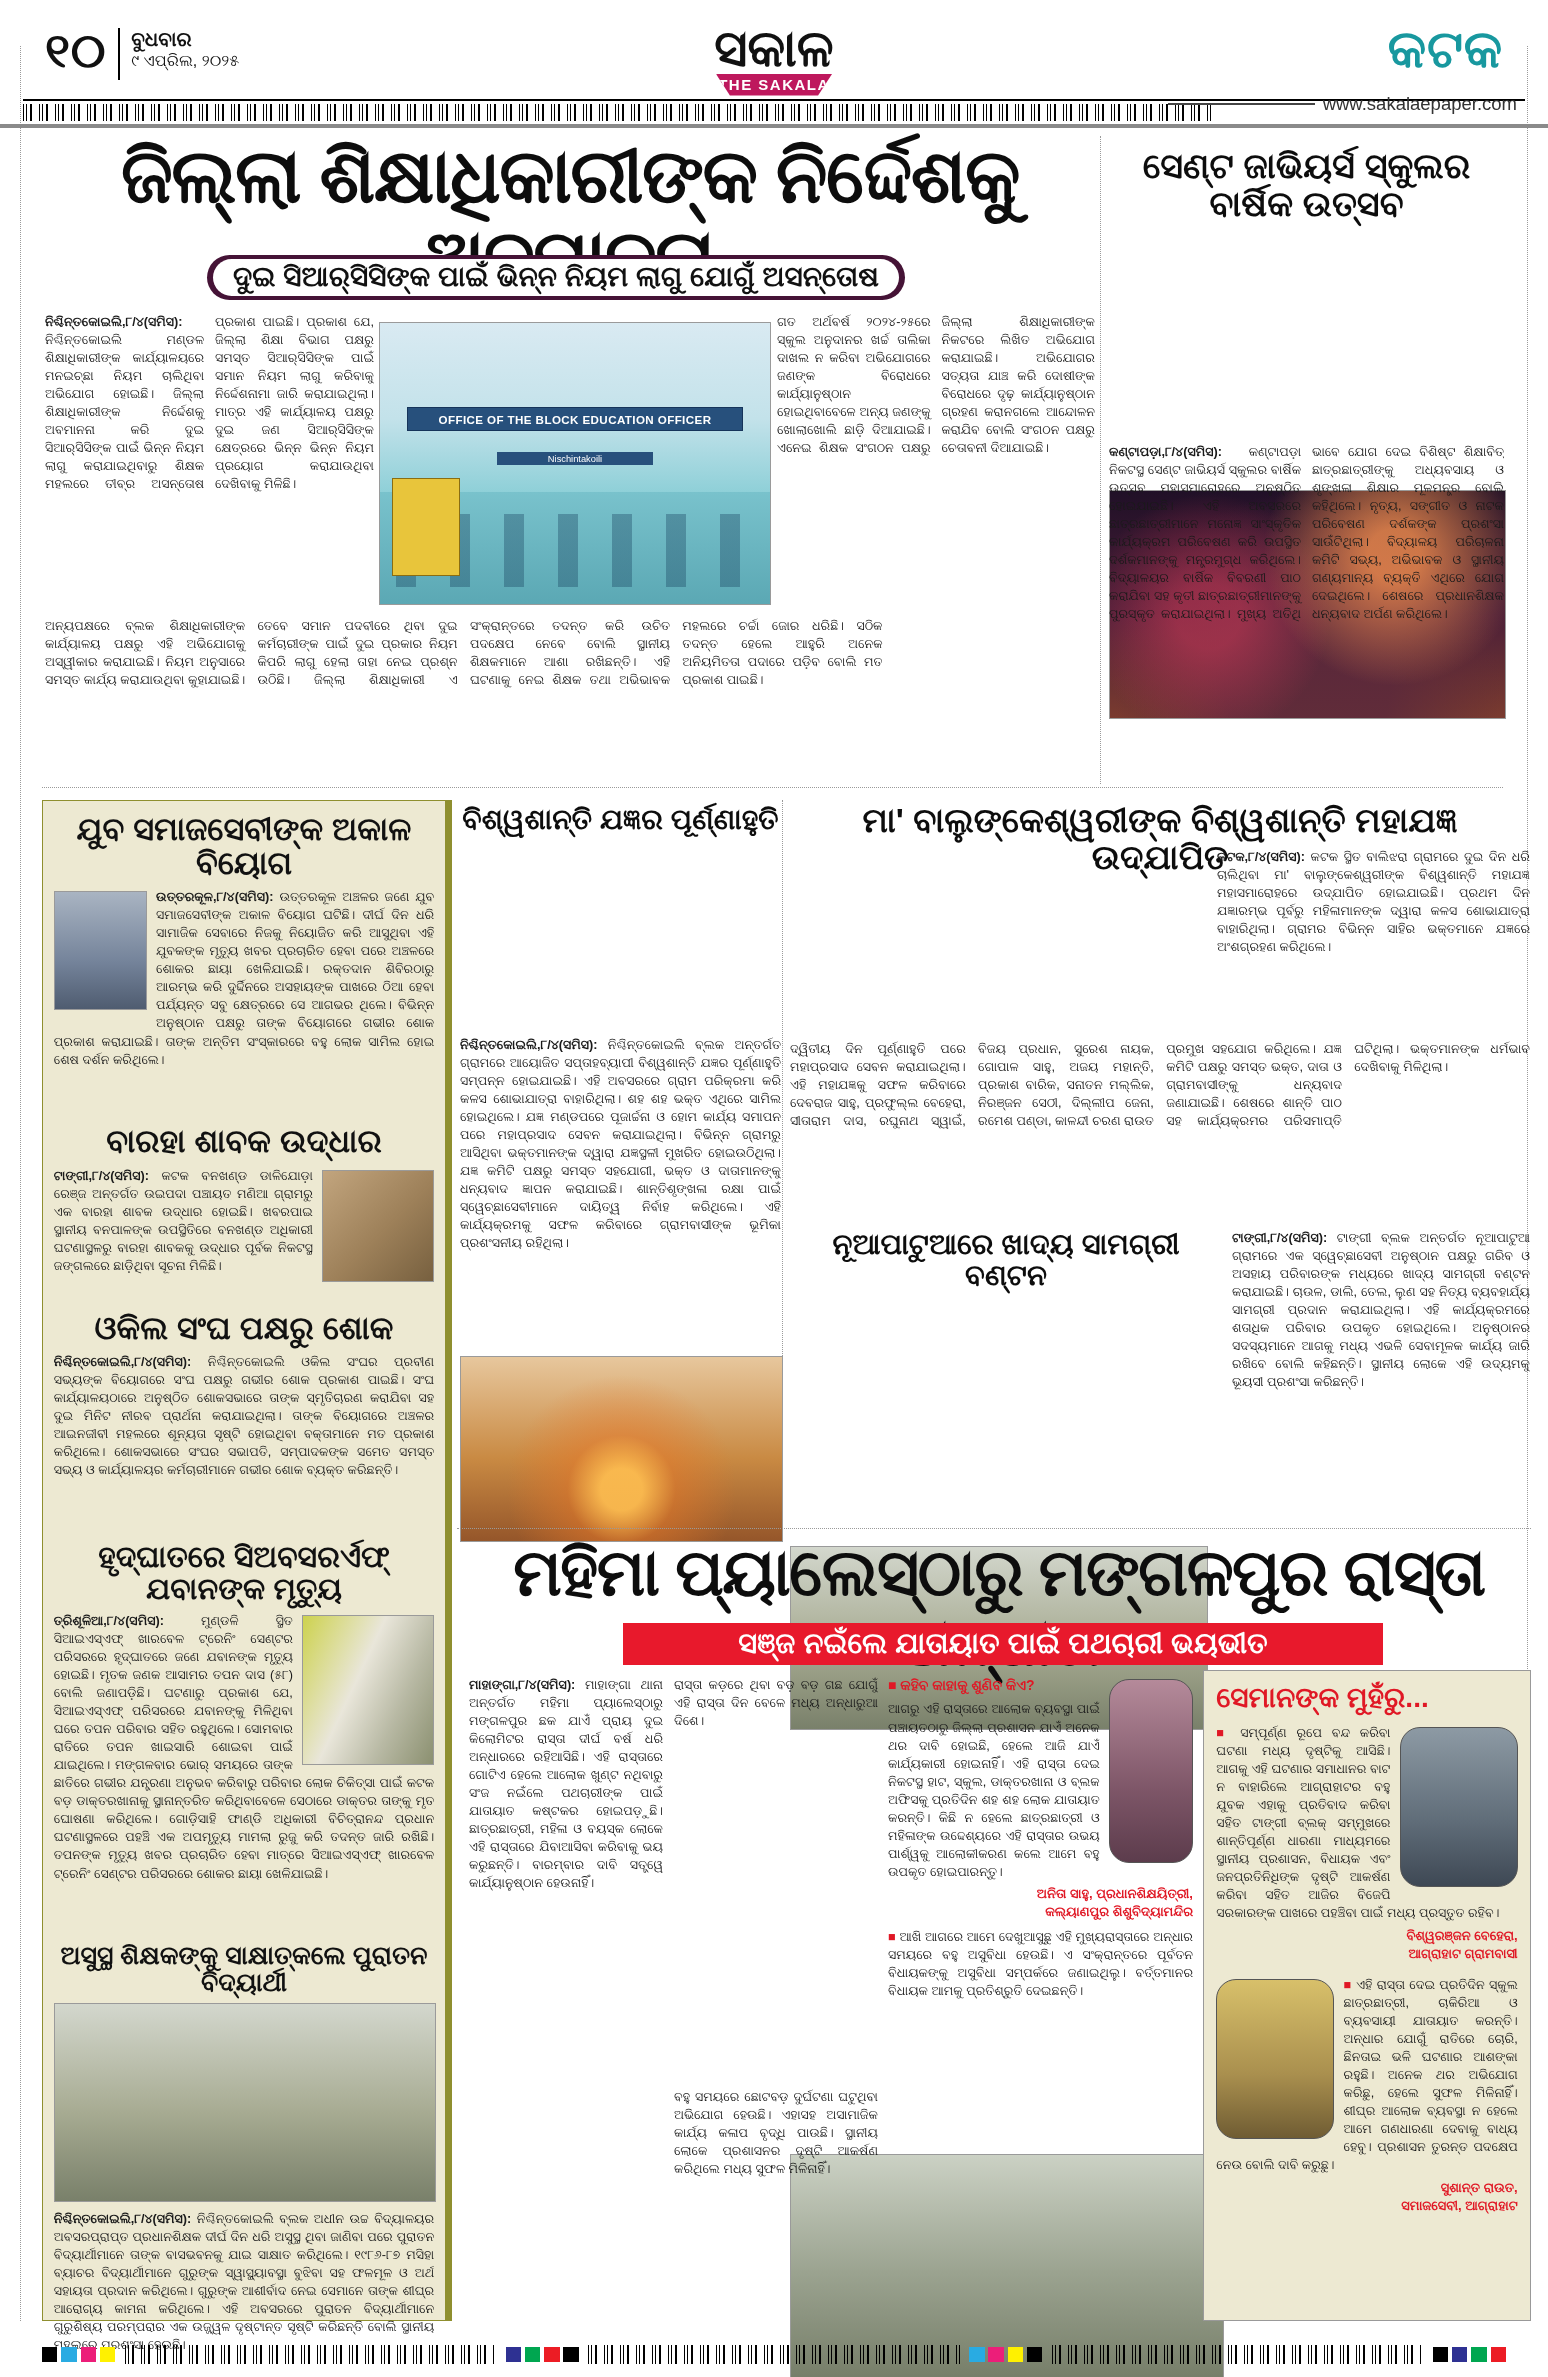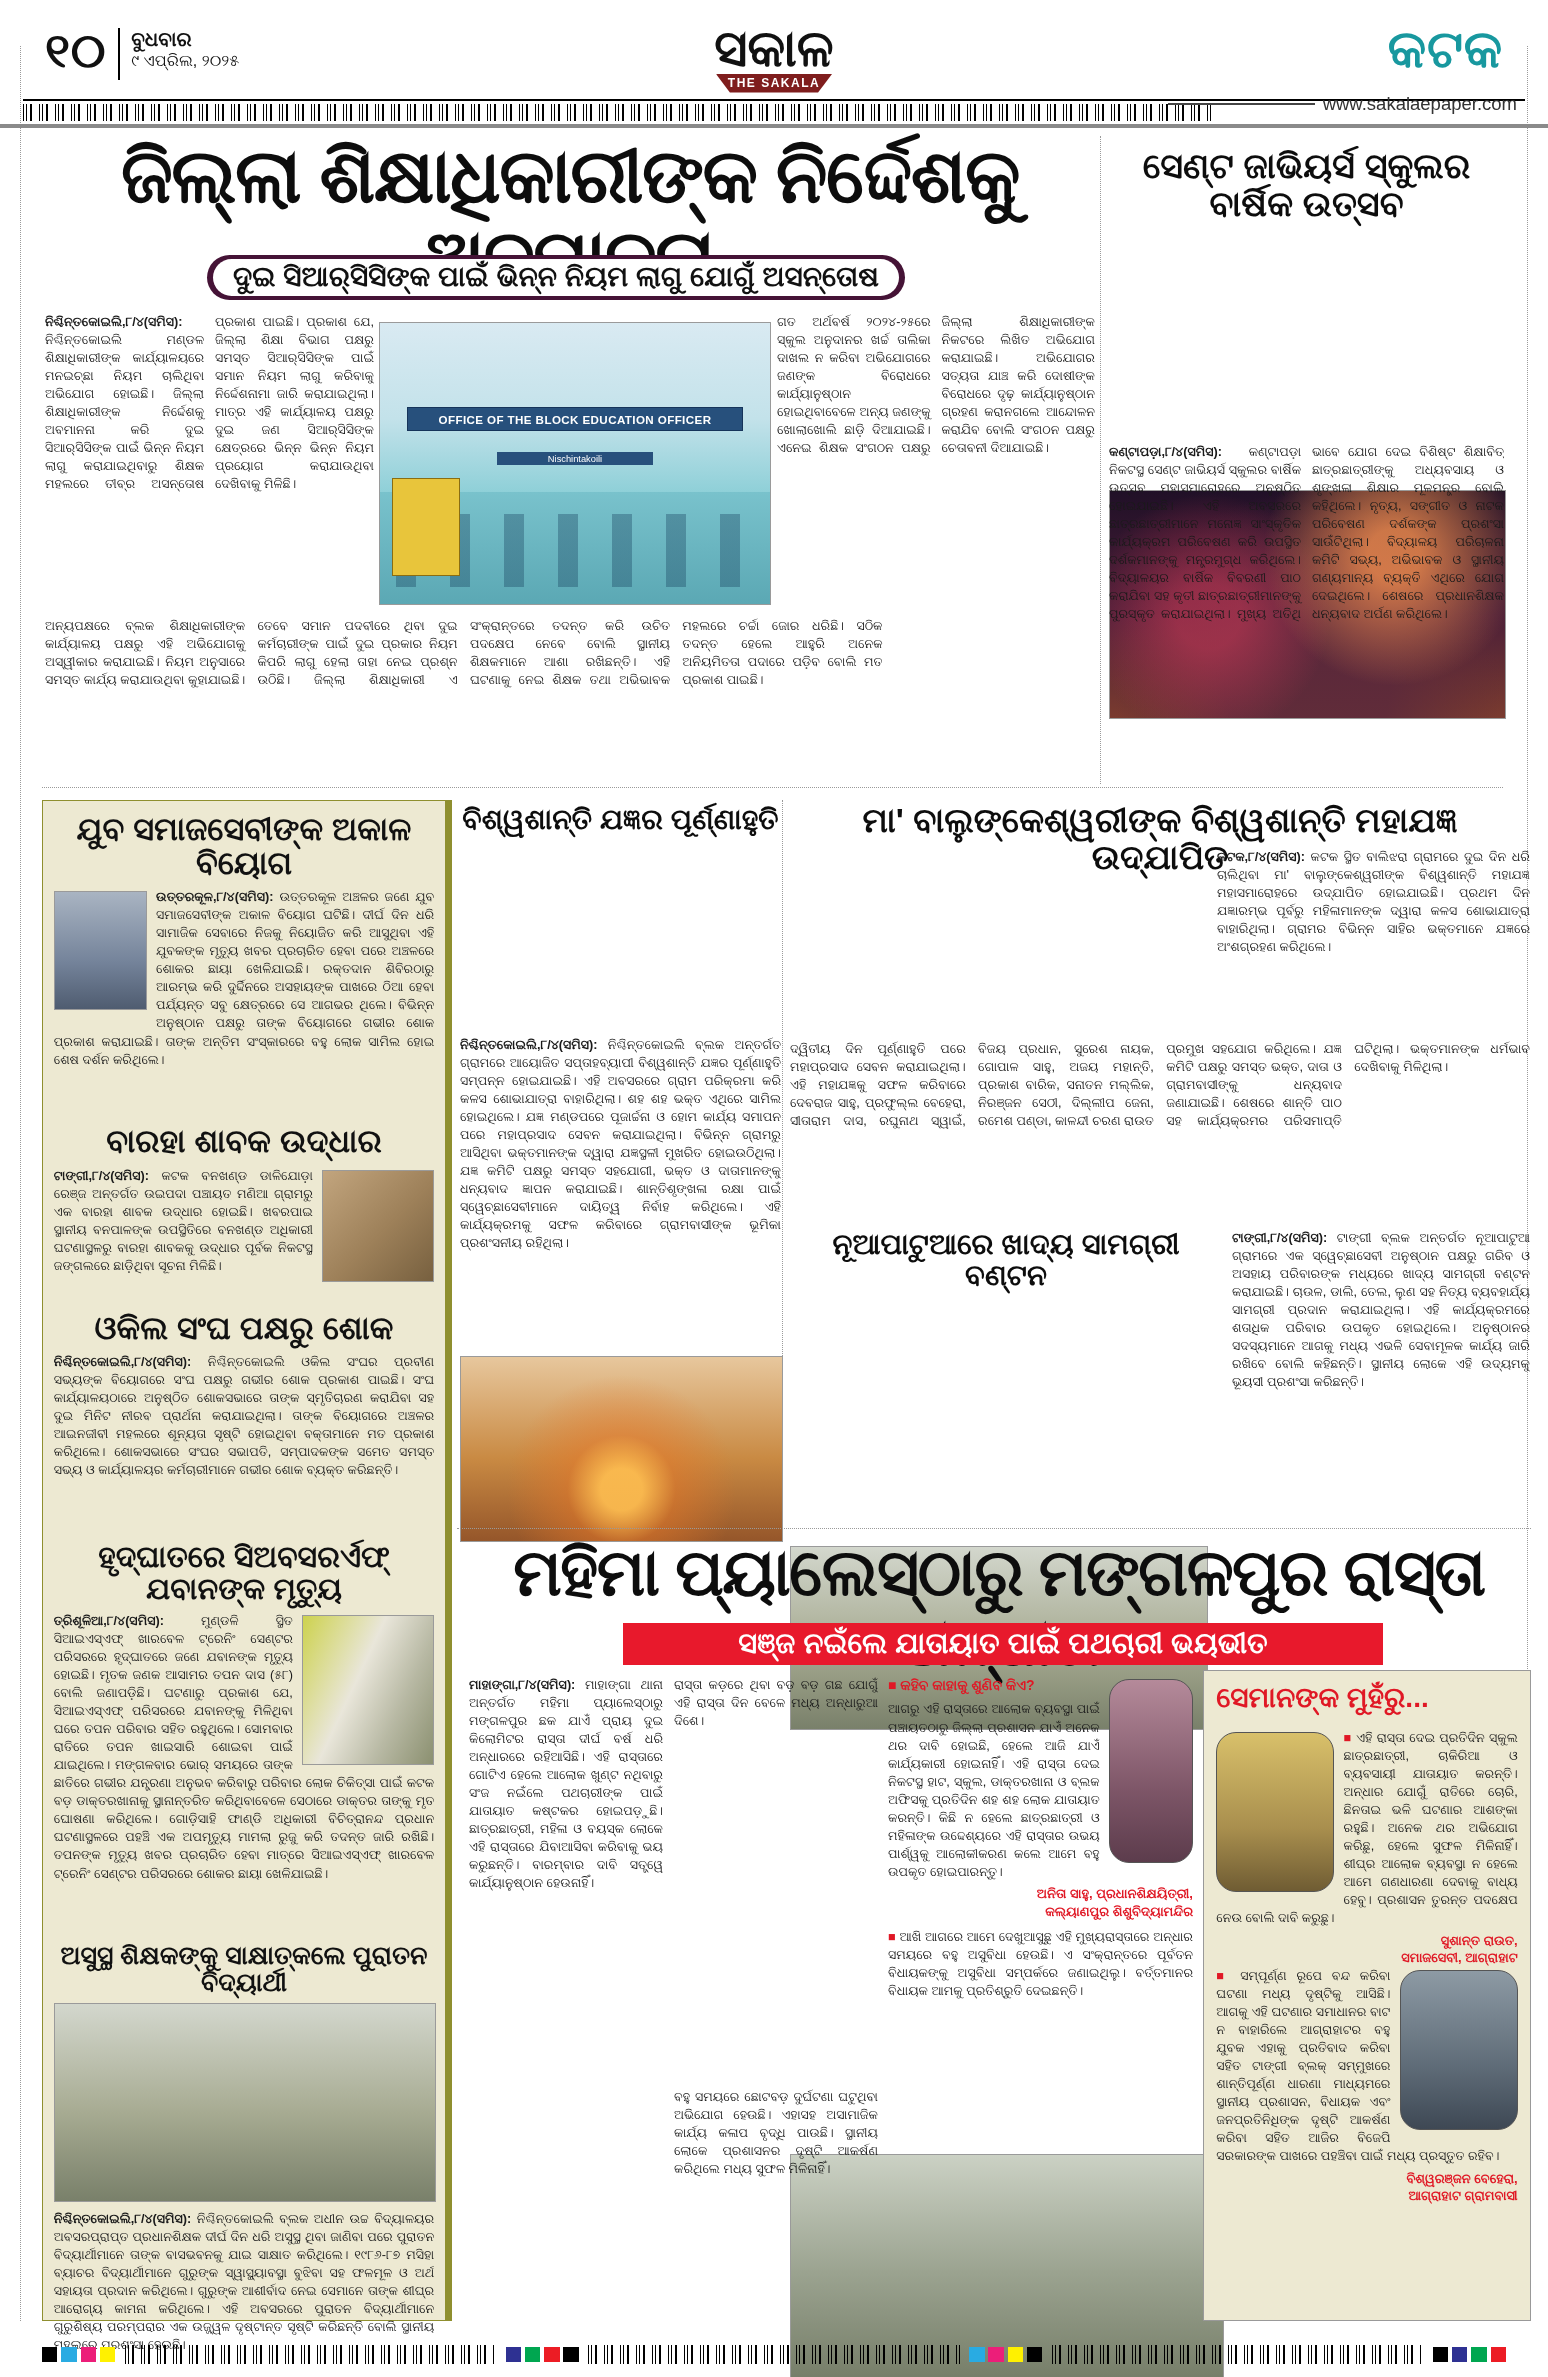--- a/index.html
+++ b/index.html
@@ -12,22 +12,22 @@
   .hl{font-weight:800;color:#0d0d0d;text-align:center;line-height:1.08;}
   .ph{position:relative;overflow:hidden;border:0.8px solid #9a9a9a;background:#bbb;}
   .dotv{border-left:1.5px dotted #9a9a9a;width:0;}
   .doth{border-top:1.5px dotted #9a9a9a;height:0;}
   
   .pagenum{font-size:48px;font-weight:800;letter-spacing:0.8px;}
   .hdr-datebox{border-left:2.3px solid #000;padding-left:10.8px;margin-top:4.6px;}
   .weekday{font-size:20px;font-weight:700;}
   .date{font-size:16px;margin-top:1.5px;}
   .masthead{font-size:51px;font-weight:900;letter-spacing:0;}
-  .ribbon{margin:-4.6px auto 12px;width:116px;background:#7f1d1d;color:#fff;text-align:center;
-          font-size:12px;font-weight:700;letter-spacing:1.5px;padding:2.3px 0;
+  .ribbon{margin:-4.6px auto 12px;width:116px;background:#be185d;color:#fff;text-align:center;
+          font-size:15px;font-weight:700;letter-spacing:1.5px;padding:2.3px 0;
           clip-path:polygon(0 0,100% 0,88% 100%,12% 100%);}
   .edition{font-size:52px;font-weight:900;color:#18989F;letter-spacing:0.8px;}
   .barcode{background:repeating-linear-gradient(90deg,#000 0 1.5px,transparent 1.5px 3.1px,#000 3.1px 3.9px,transparent 3.9px 7px,#000 7px 9.3px,transparent 9.3px 11.6px,#000 11.6px 12.3px,transparent 12.3px 16px);}
   .siteline{width:147px;border-top:2.3px solid #444;}
   .site{font-size:18.5px;color:#333;}
   
   .lead-hl{font-size:75px;letter-spacing:-1.5px;}
   .banner-out{background:#451336;border-radius:23px;padding:3.9px 6.2px;display:flex;}
   .banner-in{background:#fff;border-radius:18.5px;flex:1;display:flex;align-items:center;justify-content:center;
              font-size:28px;font-weight:800;}
@@ -241,39 +241,39 @@
     <span>ଆଖି ଆଗରେ ଆମେ ଦେଖୁଆସୁଛୁ ଏହି ମୁଖ୍ୟରାସ୍ତାରେ ଅନ୍ଧାର ସମୟରେ ବହୁ ଅସୁବିଧା ହେଉଛି। ଏ ସଂକ୍ରାନ୍ତରେ ପୂର୍ବତନ ବିଧାୟକଙ୍କୁ ଅସୁବିଧା ସମ୍ପର୍କରେ ଜଣାଇଥିଲୁ। ବର୍ତ୍ତମାନର ବିଧାୟକ ଆମକୁ ପ୍ରତିଶ୍ରୁତି ଦେଇଛନ୍ତି।</span></p>
   </div>
 
   <div class="abs body" style="left:674px;top:2088px;width:204px;height:231px;">
     <p>ବହୁ ସମୟରେ ଛୋଟବଡ଼ ଦୁର୍ଘଟଣା ଘଟୁଥିବା ଅଭିଯୋଗ ହେଉଛି। ଏହାସହ ଅସାମାଜିକ କାର୍ଯ୍ୟ କଳାପ ବୃଦ୍ଧି ପାଉଛି। ସ୍ଥାନୀୟ ଲୋକେ ପ୍ରଶାସନର ଦୃଷ୍ଟି ଆକର୍ଷଣ କରିଥିଲେ ମଧ୍ୟ ସୁଫଳ ମିଳିନାହିଁ।</p>
   </div>
 
   <div class="abs voices" style="left:1203px;top:1670px;width:328px;height:651px;">
     <h3 class="redtxt">ସେମାନଙ୍କ ମୁହଁରୁ...</h3>
 
+    <div class="body">
+      <div class="ph ph-man1 round fr" style="width:116px;height:158px;"></div>
+      <p><span class="rsq">■</span>
+      <span>ସମ୍ପୂର୍ଣ୍ଣ ରୂପେ ବନ୍ଦ କରିବା ଘଟଣା ମଧ୍ୟ ଦୃଷ୍ଟିକୁ ଆସିଛି। ଆଗକୁ ଏହି ଘଟଣାର ସମାଧାନର ବାଟ ନ ବାହାରିଲେ ଆଗ୍ରାହାଟର ବହୁ ଯୁବକ ଏହାକୁ ପ୍ରତିବାଦ କରିବା ସହିତ ଟାଙ୍ଗୀ ବ୍ଲକ୍ ସମ୍ମୁଖରେ ଶାନ୍ତିପୂର୍ଣ୍ଣ ଧାରଣା ମାଧ୍ୟମରେ ସ୍ଥାନୀୟ ପ୍ରଶାସନ, ବିଧାୟକ ଏବଂ ଜନପ୍ରତିନିଧିଙ୍କ ଦୃଷ୍ଟି ଆକର୍ଷଣ କରିବା ସହିତ ଆଜିର ବିଜେପି ସରକାରଙ୍କ ପାଖରେ ପହଞ୍ଚିବା ପାଇଁ ମଧ୍ୟ ପ୍ରସ୍ତୁତ ରହିବ।</span></p>
+      <div class="sig">
+        <div>ବିଶ୍ୱରଞ୍ଜନ ବେହେରା,</div>
+        <div>ଆଗ୍ରାହାଟ ଗ୍ରାମବାସୀ</div>
+      </div>
+    </div>
+
     <div class="body" style="margin-top:14px;">
       <div class="ph ph-man2 round fl" style="width:116px;height:158px;"></div>
       <p><span class="rsq">■</span>
       <span>ଏହି ରାସ୍ତା ଦେଇ ପ୍ରତିଦିନ ସ୍କୁଲ ଛାତ୍ରଛାତ୍ରୀ, ଚାକିରିଆ ଓ ବ୍ୟବସାୟୀ ଯାତାୟାତ କରନ୍ତି। ଅନ୍ଧାର ଯୋଗୁଁ ରାତିରେ ଚୋରି, ଛିନତାଇ ଭଳି ଘଟଣାର ଆଶଙ୍କା ରହୁଛି। ଅନେକ ଥର ଅଭିଯୋଗ କରିଛୁ, ହେଲେ ସୁଫଳ ମିଳିନାହିଁ। ଶୀଘ୍ର ଆଲୋକ ବ୍ୟବସ୍ଥା ନ ହେଲେ ଆମେ ଗଣଧାରଣା ଦେବାକୁ ବାଧ୍ୟ ହେବୁ। ପ୍ରଶାସନ ତୁରନ୍ତ ପଦକ୍ଷେପ ନେଉ ବୋଲି ଦାବି କରୁଛୁ।</span></p>
       <div class="sig">
         <div>ସୁଶାନ୍ତ ରାଉତ,</div>
         <div>ସମାଜସେବୀ, ଆଗ୍ରାହାଟ</div>
       </div>
     </div>
-
-    <div class="body">
-      <div class="ph ph-man1 round fr" style="width:116px;height:158px;"></div>
-      <p><span class="rsq">■</span>
-      <span>ସମ୍ପୂର୍ଣ୍ଣ ରୂପେ ବନ୍ଦ କରିବା ଘଟଣା ମଧ୍ୟ ଦୃଷ୍ଟିକୁ ଆସିଛି। ଆଗକୁ ଏହି ଘଟଣାର ସମାଧାନର ବାଟ ନ ବାହାରିଲେ ଆଗ୍ରାହାଟର ବହୁ ଯୁବକ ଏହାକୁ ପ୍ରତିବାଦ କରିବା ସହିତ ଟାଙ୍ଗୀ ବ୍ଲକ୍ ସମ୍ମୁଖରେ ଶାନ୍ତିପୂର୍ଣ୍ଣ ଧାରଣା ମାଧ୍ୟମରେ ସ୍ଥାନୀୟ ପ୍ରଶାସନ, ବିଧାୟକ ଏବଂ ଜନପ୍ରତିନିଧିଙ୍କ ଦୃଷ୍ଟି ଆକର୍ଷଣ କରିବା ସହିତ ଆଜିର ବିଜେପି ସରକାରଙ୍କ ପାଖରେ ପହଞ୍ଚିବା ପାଇଁ ମଧ୍ୟ ପ୍ରସ୍ତୁତ ରହିବ।</span></p>
-      <div class="sig">
-        <div>ବିଶ୍ୱରଞ୍ଜନ ବେହେରା,</div>
-        <div>ଆଗ୍ରାହାଟ ଗ୍ରାମବାସୀ</div>
-      </div>
-    </div>
   </div>
 
   <div class="abs footer" style="left:42px;right:42px;top:2343px;height:23px;">
     <div class="regs">
       <i style="background:#000;"></i>
         <i style="background:#29ABE2;"></i>
         <i style="background:#EC1E79;"></i>
         <i style="background:#FFF100;"></i>
     </div>
     <div class="fbar barcode"></div>

